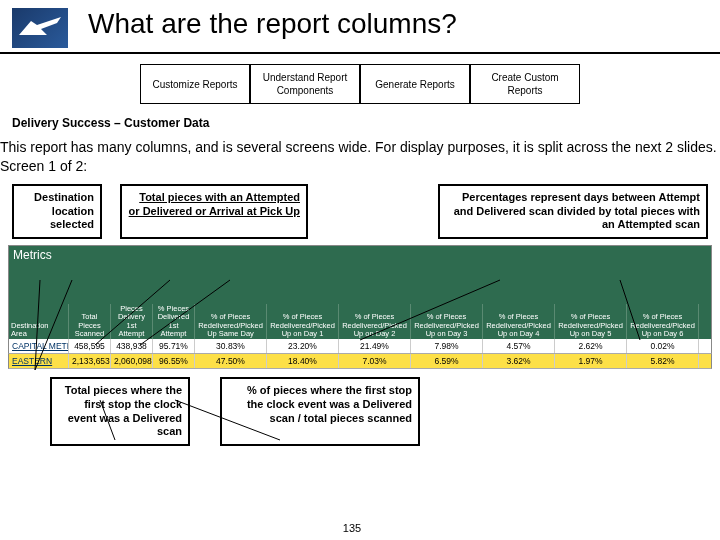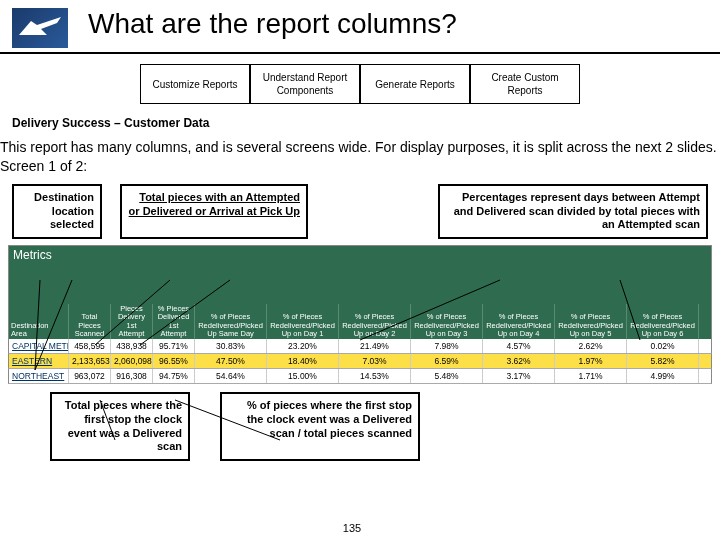--- a/index.html
+++ b/index.html
@@ -224,33 +224,20 @@
         <div class="col-d1a num">2,060,098</div>
         <div class="col-pd1a num">96.55%</div>
         <div class="col-day num">47.50%</div>
         <div class="col-day num">18.40%</div>
         <div class="col-day num">7.03%</div>
         <div class="col-day num">6.59%</div>
         <div class="col-day num">3.62%</div>
         <div class="col-day num">1.97%</div>
         <div class="col-day num">5.82%</div>
       </div>
-      <div class="data-row">
-        <div class="col-dest">NORTHEAST</div>
-        <div class="col-tps num">963,072</div>
-        <div class="col-d1a num">916,308</div>
-        <div class="col-pd1a num">94.75%</div>
-        <div class="col-day num">54.64%</div>
-        <div class="col-day num">15.00%</div>
-        <div class="col-day num">14.53%</div>
-        <div class="col-day num">5.48%</div>
-        <div class="col-day num">3.17%</div>
-        <div class="col-day num">1.71%</div>
-        <div class="col-day num">4.99%</div>
-      </div>
     </div>
 </div>
 
 <div class="callouts-bottom">
   <div class="callout co-deliv">Total pieces where the first stop the clock event was a Delivered scan</div>
   <div class="callout co-stc">% of pieces where the first stop the clock event was a Delivered scan / total pieces scanned</div>
 </div>
 
 <svg class="leaders">
   <line class="leader" x1="40" y1="280" x2="35" y2="370"></line>

